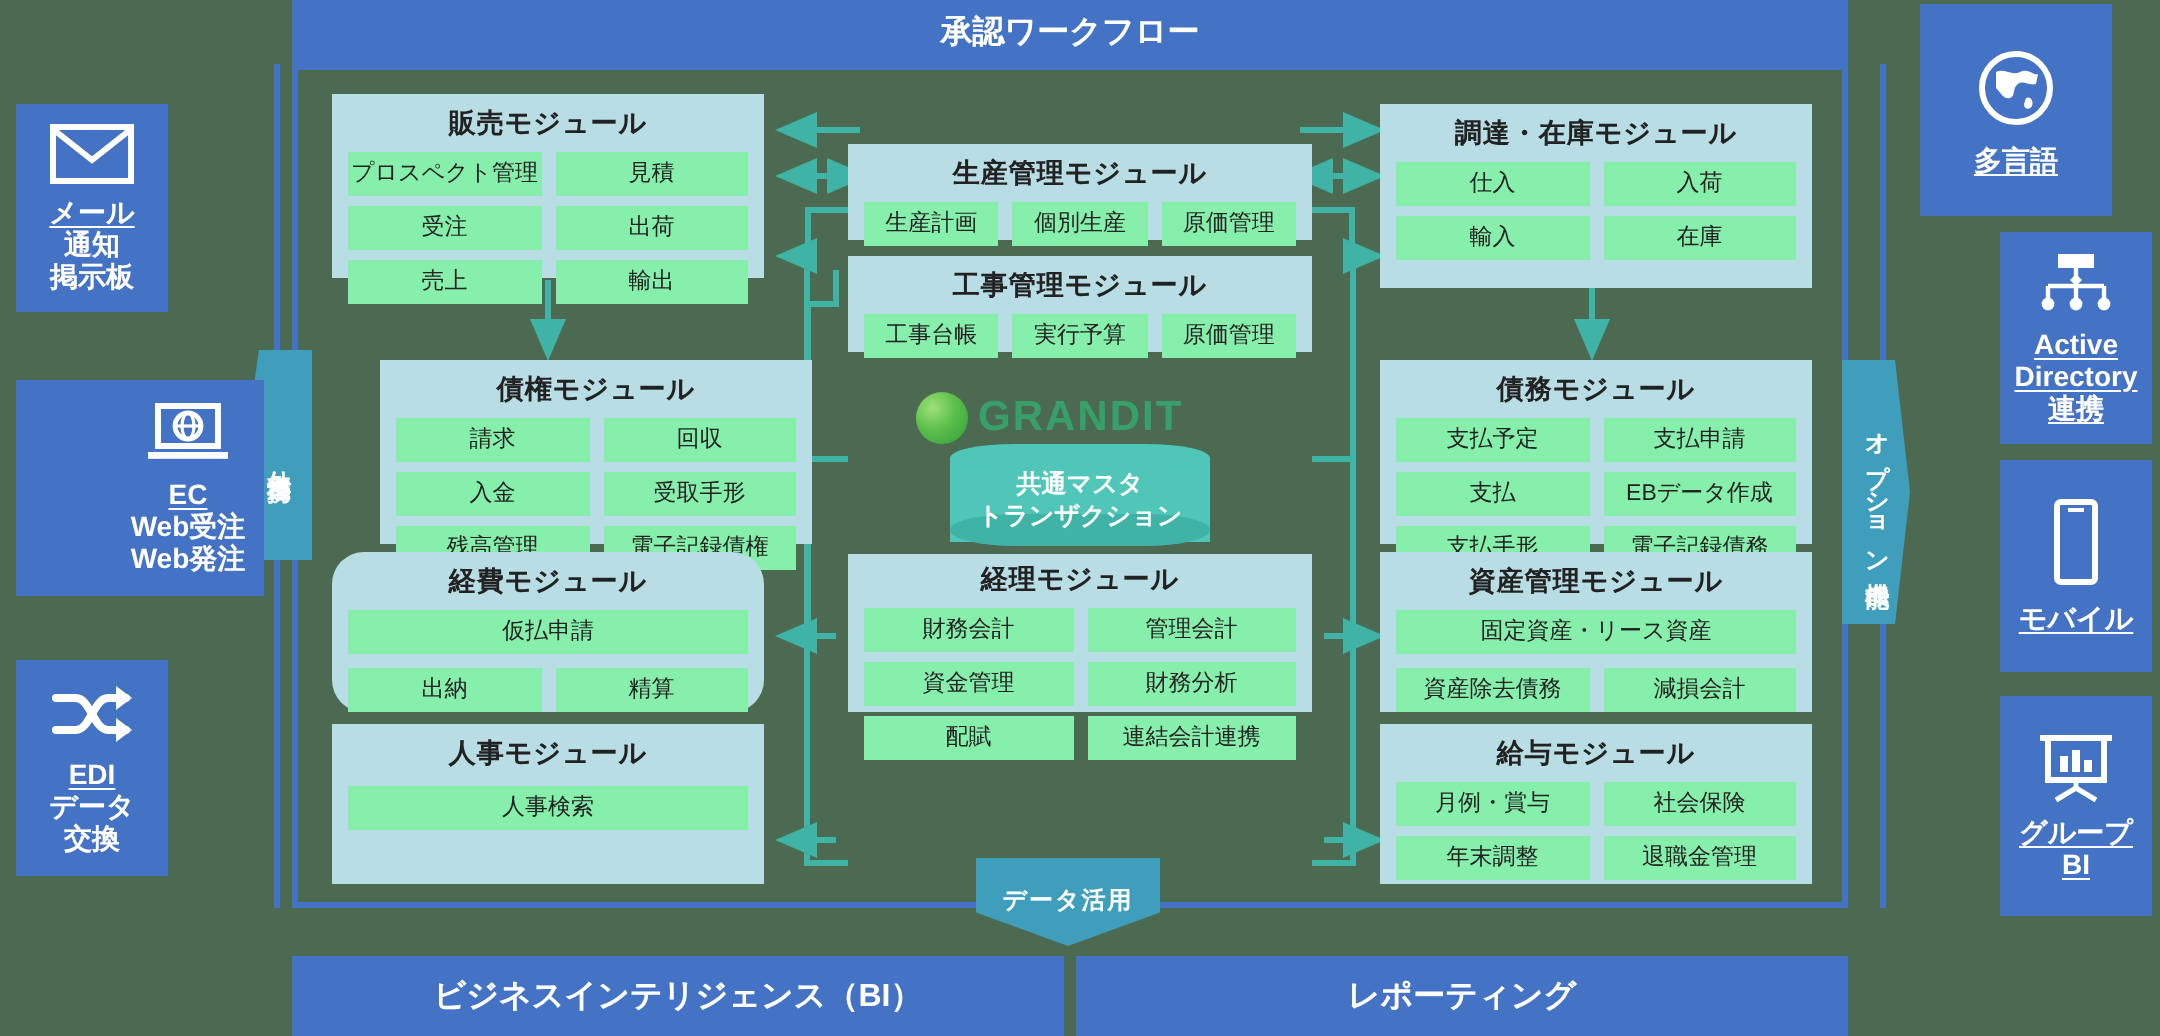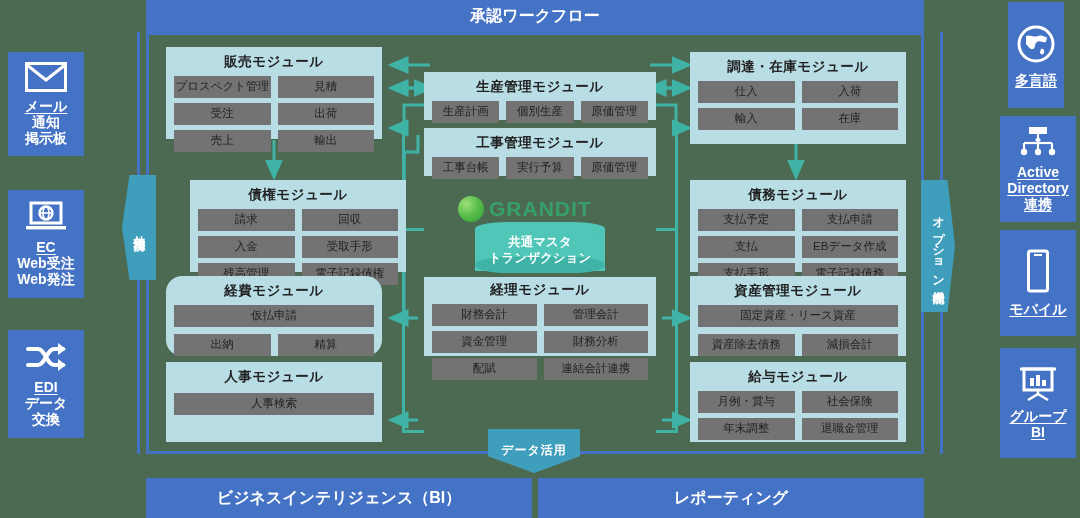--- a/index.html
+++ b/index.html
@@ -24,21 +24,21 @@
   .frame{position:absolute;left:146px;top:32px;width:778px;height:422px;
          border:3px solid #4472c4;box-sizing:border-box;background:transparent;}
 
   
   .mod{position:absolute;background:#b8dde4;box-sizing:border-box;
        padding:5px 8px 8px 8px;}
   .mod .mtitle{text-align:center;font-size:13.5px;font-weight:700;color:#222;
        letter-spacing:.5px;margin:1px 0 5px 0;}
   .mrow{display:flex;gap:7px;margin-bottom:5px;}
   .mrow:last-child{margin-bottom:0;}
-  .cell{flex:1;background:#737373;color:#222;font-size:11.5px;text-align:center;
+  .cell{flex:1;background:#86efac;color:#222;font-size:11.5px;text-align:center;
         padding:3px 0 4px 0;white-space:nowrap;}
 
   
   .cyl{position:absolute;width:130px;height:54px;left:475px;top:222px;}
   .cyl .top{position:absolute;left:0;top:0;width:130px;height:14px;
             background:#4fc6b8;border-radius:50%/100%;}
   .cyl .body{position:absolute;left:0;top:7px;width:130px;height:42px;
             background:#4fc6b8;}
   .cyl .bot{position:absolute;left:0;top:35px;width:130px;height:16px;
             background:#3fb3a6;border-radius:50%/100%;}
@@ -160,21 +160,21 @@
         <polyline points="2,3 21,18 40,3" fill="none" stroke="#fff" stroke-width="3"></polyline>
       </svg>
     </span>
     <span class="lbl">
       <div class="u">メール</div>
       <div>通知</div>
       <div>掲示板</div>
     </span>
   </div>
 
-  <div class="tile" style="left:8px;top:190px;width:76px;height:108px;">
+  <div class="tile" style="left:8px;top:190px;width:76px;height:108px;padding-left:48px;">
     <span class="ico">
       <svg width="44" height="32" viewBox="0 0 44 32">
         <rect x="7" y="2" width="30" height="20" fill="none" stroke="#fff" stroke-width="3"></rect>
         <circle cx="22" cy="12" r="6.5" fill="none" stroke="#fff" stroke-width="2.4"></circle>
         <ellipse cx="22" cy="12" rx="3" ry="6.5" fill="none" stroke="#fff" stroke-width="1.6"></ellipse>
         <line x1="15.5" y1="12" x2="28.5" y2="12" stroke="#fff" stroke-width="1.6"></line>
         <rect x="2" y="25" width="40" height="3.4" fill="#fff"></rect>
       </svg>
     </span>
     <span class="lbl">
@@ -193,21 +193,21 @@
         <polygon points="34,18 42,24 34,30" fill="#fff"></polygon>
       </svg>
     </span>
     <span class="lbl">
       <div class="u">EDI</div>
       <div>データ</div>
       <div>交換</div>
     </span>
   </div>
 
-  <div class="tile" style="left:1008px;top:2px;width:56px;height:106px;">
+  <div class="tile" style="left:960px;top:2px;width:96px;height:106px;">
     <span class="ico">
       <svg width="44" height="44" viewBox="0 0 44 44">
         <circle cx="22" cy="22" r="17" fill="none" stroke="#fff" stroke-width="3"></circle>
         <path d="M12,14 C16,12 20,16 24,14 C28,12 31,16 33,15 L32,20 C28,21 26,18 23,20
                  C20,22 22,26 19,27 C16,28 14,24 12,22 Z" fill="#fff"></path>
         <path d="M27,27 C29,26 31,28 30,31 C29,33 26,33 26,30 Z" fill="#fff"></path>
       </svg>
     </span>
     <span class="lbl">
       <div class="u">多言語</div>

